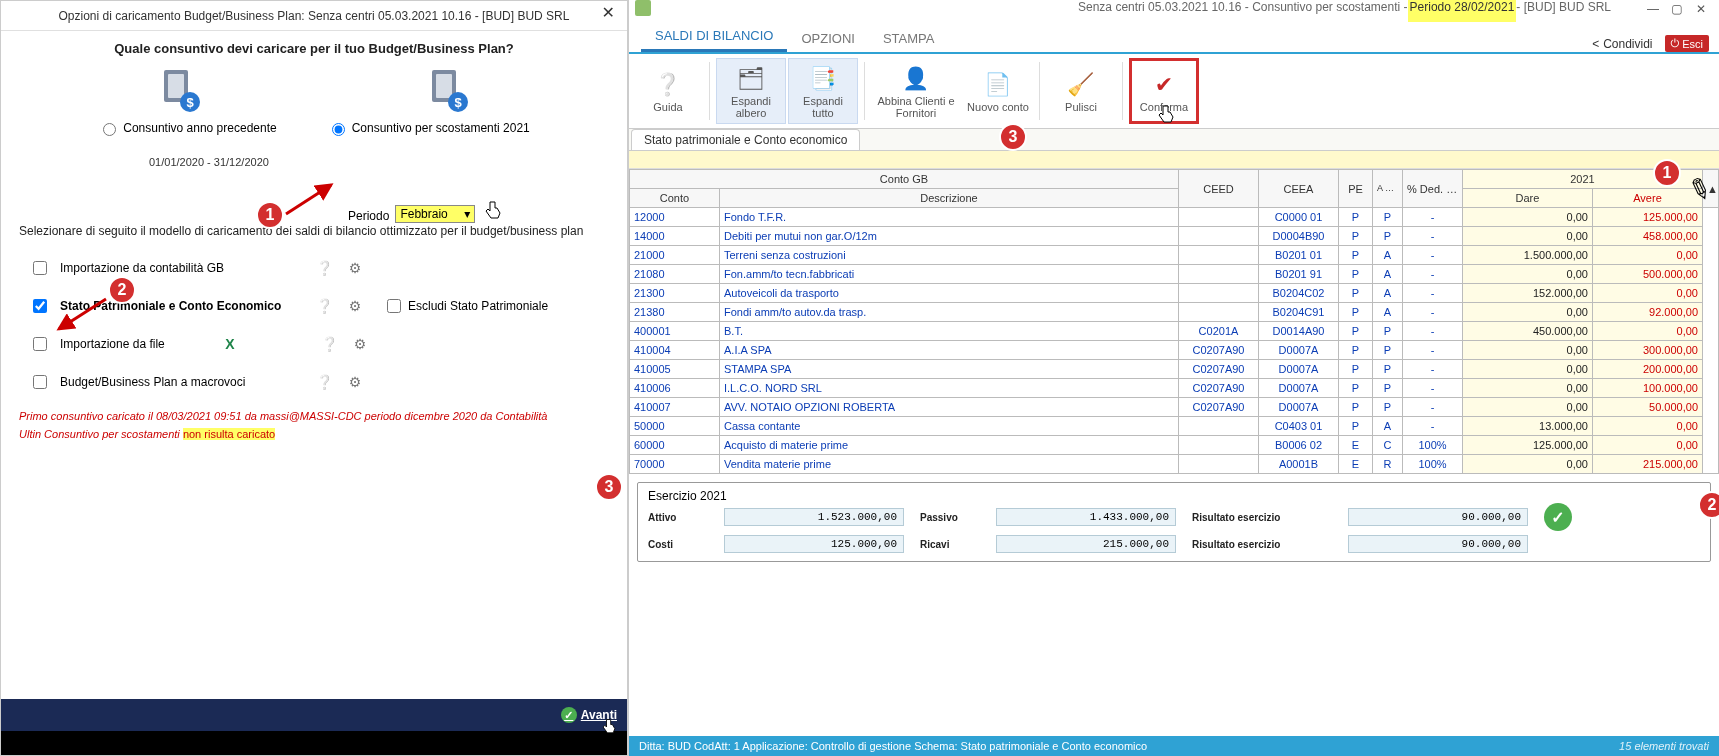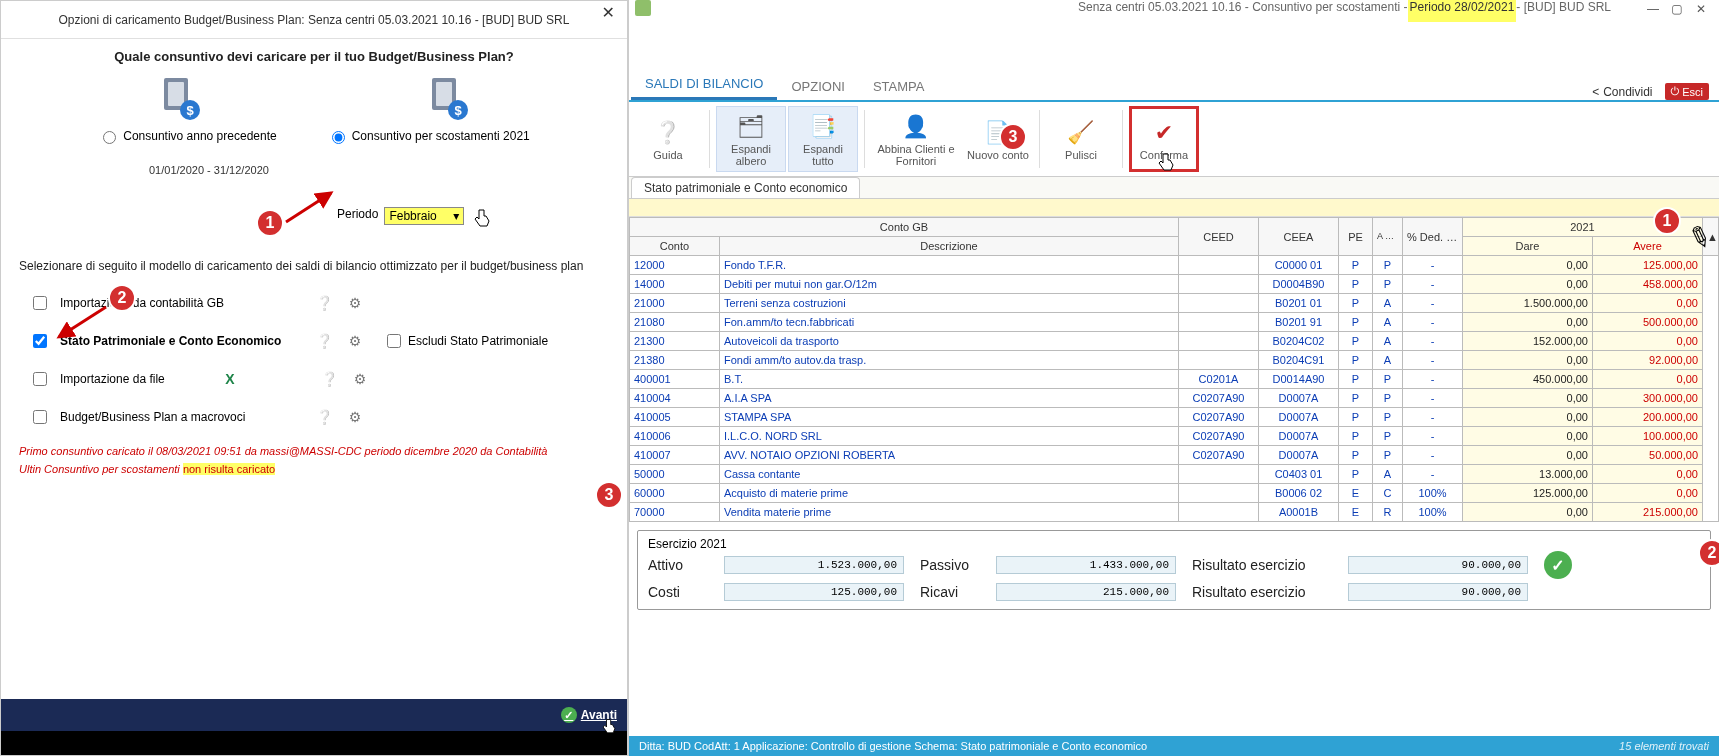--- a/index.html
+++ b/index.html
@@ -19,21 +19,21 @@
     border: 1px solid #ccc;
     background: #fff;
     display: flex;
     flex-direction: column;
     position: relative;
   }
   .titlebar {
     display: flex;
     align-items: center;
     justify-content: center;
-    height: 38px;
+    height: 30px;
     border-bottom: 1px solid #e0e0e0;
     background: #fff;
     position: relative;
     font-size: 12px;
     color: #333;
   }
   .titlebar .close {
     position: absolute;
     right: 6px;
     top: 2px;
@@ -74,34 +74,34 @@
     display:flex; align-items:center; gap:4px;
   }
   .date-range {
     text-align:left;
     margin-left: 130px;
     font-size:11px;
     color:#333;
   }
   .periodo-row {
     position:absolute;
-    left: 336px;
+    left: 347px;
     top: 168px;
     display:flex;
-    align-items:flex-start;
+    align-items:flex-end;
     gap:6px;
   }
   .periodo-select {
     background:#ffff66;
     border:1px solid #888;
     padding:1px 4px;
     width:80px;
   }
   .cursor-hand { width:24px; height:24px; }
-  .note-row { margin-top:83px; font-size:12px; color:#222; }
+  .note-row { margin-top:56px; font-size:12px; color:#222; }
   .options-block { margin-top:20px; }
   .opt-row {
     display:flex;
     align-items:center;
     gap:10px;
     margin: 18px 10px;
     position:relative;
   }
   .opt-row input[type=checkbox]{ width:14px; height:14px; }
   .opt-label { width: 245px; }
@@ -179,24 +179,23 @@
     padding:0 6px;
     background:#fff;
   }
   .rw-title .appicon{ width:16px;height:16px; background:#8fbf6a; border-radius:2px; margin-right:8px;}
   .rw-title .spacer{ flex:1; }
   .rw-title .hl { background:#ffff66; color:#333; padding:0 2px;}
   .rw-title .winbtn { width:24px; height:18px; display:flex;align-items:center;justify-content:center;color:#555;cursor:pointer;}
   .rw-tabs {
     display:flex;
     border-bottom:2px solid #2fa2d4;
-    padding-left:2px;
+    padding-left:12px;
     align-items:flex-end;
     background:#fff;
-    margin-top:48px;
   }
   .rw-tabs .tab {
     padding:6px 14px;
     font-size:13px;
     color:#777;
     cursor:pointer;
   }
   .rw-tabs .tab.active {
     color:#2a78b8;
     border-bottom:3px solid #2a78b8;
@@ -295,21 +294,21 @@
     margin:8px;
     padding:6px 10px 8px 10px;
     position:relative;
   }
   .sum-grid {
     display:grid;
     grid-template-columns: 60px 180px 60px 180px 140px 180px 40px;
     gap:4px 16px;
     align-items:center;
   }
-  .sum-lbl { font-size:14px; color:#222;}
+  .sum-lbl { font-size:10px; color:#222;font-weight:bold;}
   .sum-val {
     background:#eaf3f8;
     border:1px solid #b5cbd6;
     text-align:right;
     padding:2px 6px;
     font-size:11px;
     font-family:Liberation Mono, monospace;
   }
   .greencheck {
     width:28px;height:28px;border-radius:50%;

